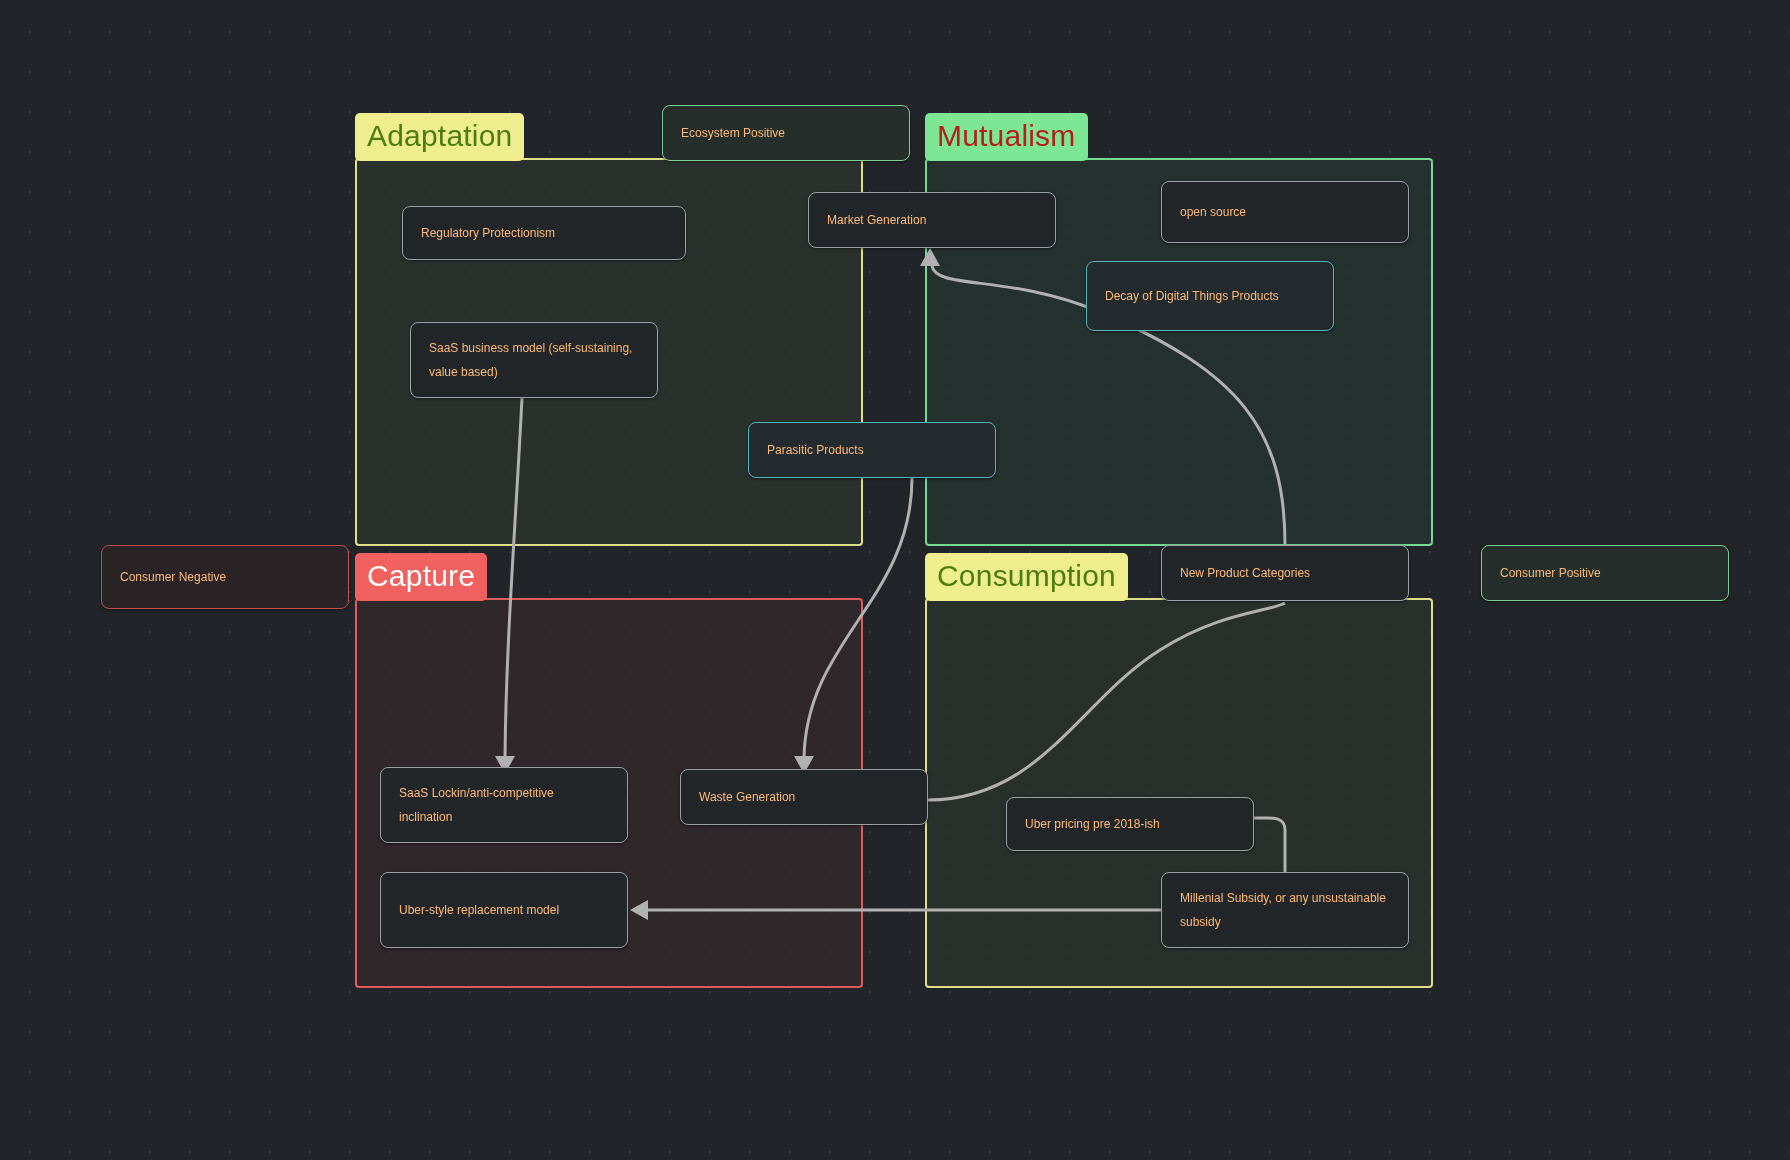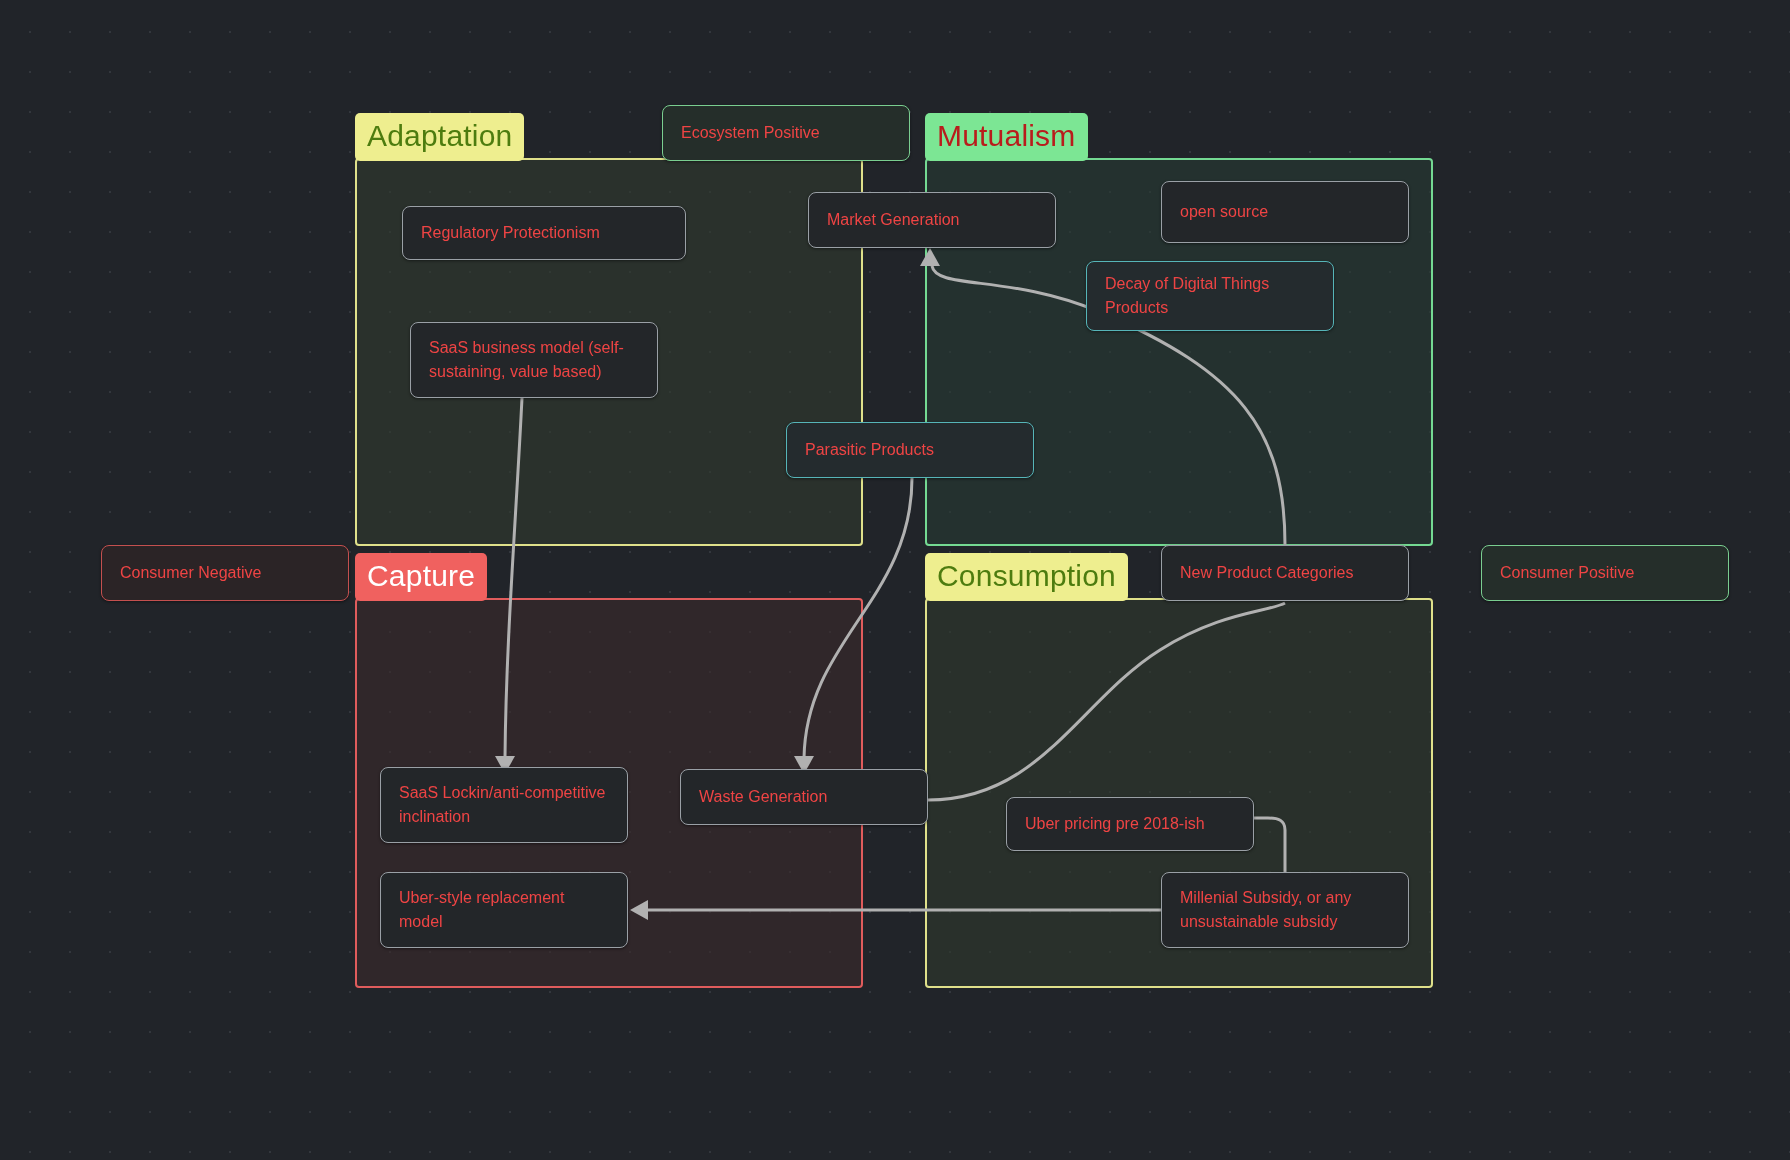--- a/index.html
+++ b/index.html
@@ -63,22 +63,22 @@
   .title-green  { background: #7ce694; color: #b91c1c; }
   .title-red    { background: #f0615f; color: #ffffff; }
 
   
   .node {
     position: absolute;
     box-sizing: border-box;
     border-radius: 8px;
     border: 1.6px solid #9aa0a6;
     background: #232629;
-    color: #ef4444;
-    font-size: 16px;
+    color: #fdba74;
+    font-size: 12px;
     line-height: 24px;
     display: flex;
     align-items: center;
     padding: 10px 18px;
     box-shadow: 0 1px 3px rgba(0,0,0,0.45);
   }
   .node.teal {
     border-color: #56b5b8;
     background: #242b2e;
   }
@@ -158,25 +158,25 @@
   </div>
 
   <div class="node" style="left:1161px; top:181px; width:248px; height:62px;">
     <span class="node-label">open source</span>
   </div>
 
   <div class="node teal" style="left:1086px; top:261px; width:248px; height:70px;">
     <span class="node-label">Decay of Digital Things Products</span>
   </div>
 
-  <div class="node teal" style="left:786px; top:422px; width:248px; height:56px;">
+  <div class="node teal" style="left:748px; top:422px; width:248px; height:56px;">
     <span class="node-label">Parasitic Products</span>
   </div>
 
-  <div class="node legend-red" style="left:101px; top:545px; width:248px; height:56px;">
+  <div class="node legend-red" style="left:101px; top:545px; width:248px; height:64px;">
     <span class="node-label">Consumer Negative</span>
   </div>
 
   <div class="node" style="left:1161px; top:545px; width:248px; height:56px;">
     <span class="node-label">New Product Categories</span>
   </div>
 
   <div class="node legend-green" style="left:1441px; top:545px; width:248px; height:56px;margin-left:40px;">
     <span class="node-label">Consumer Positive</span>
   </div>

